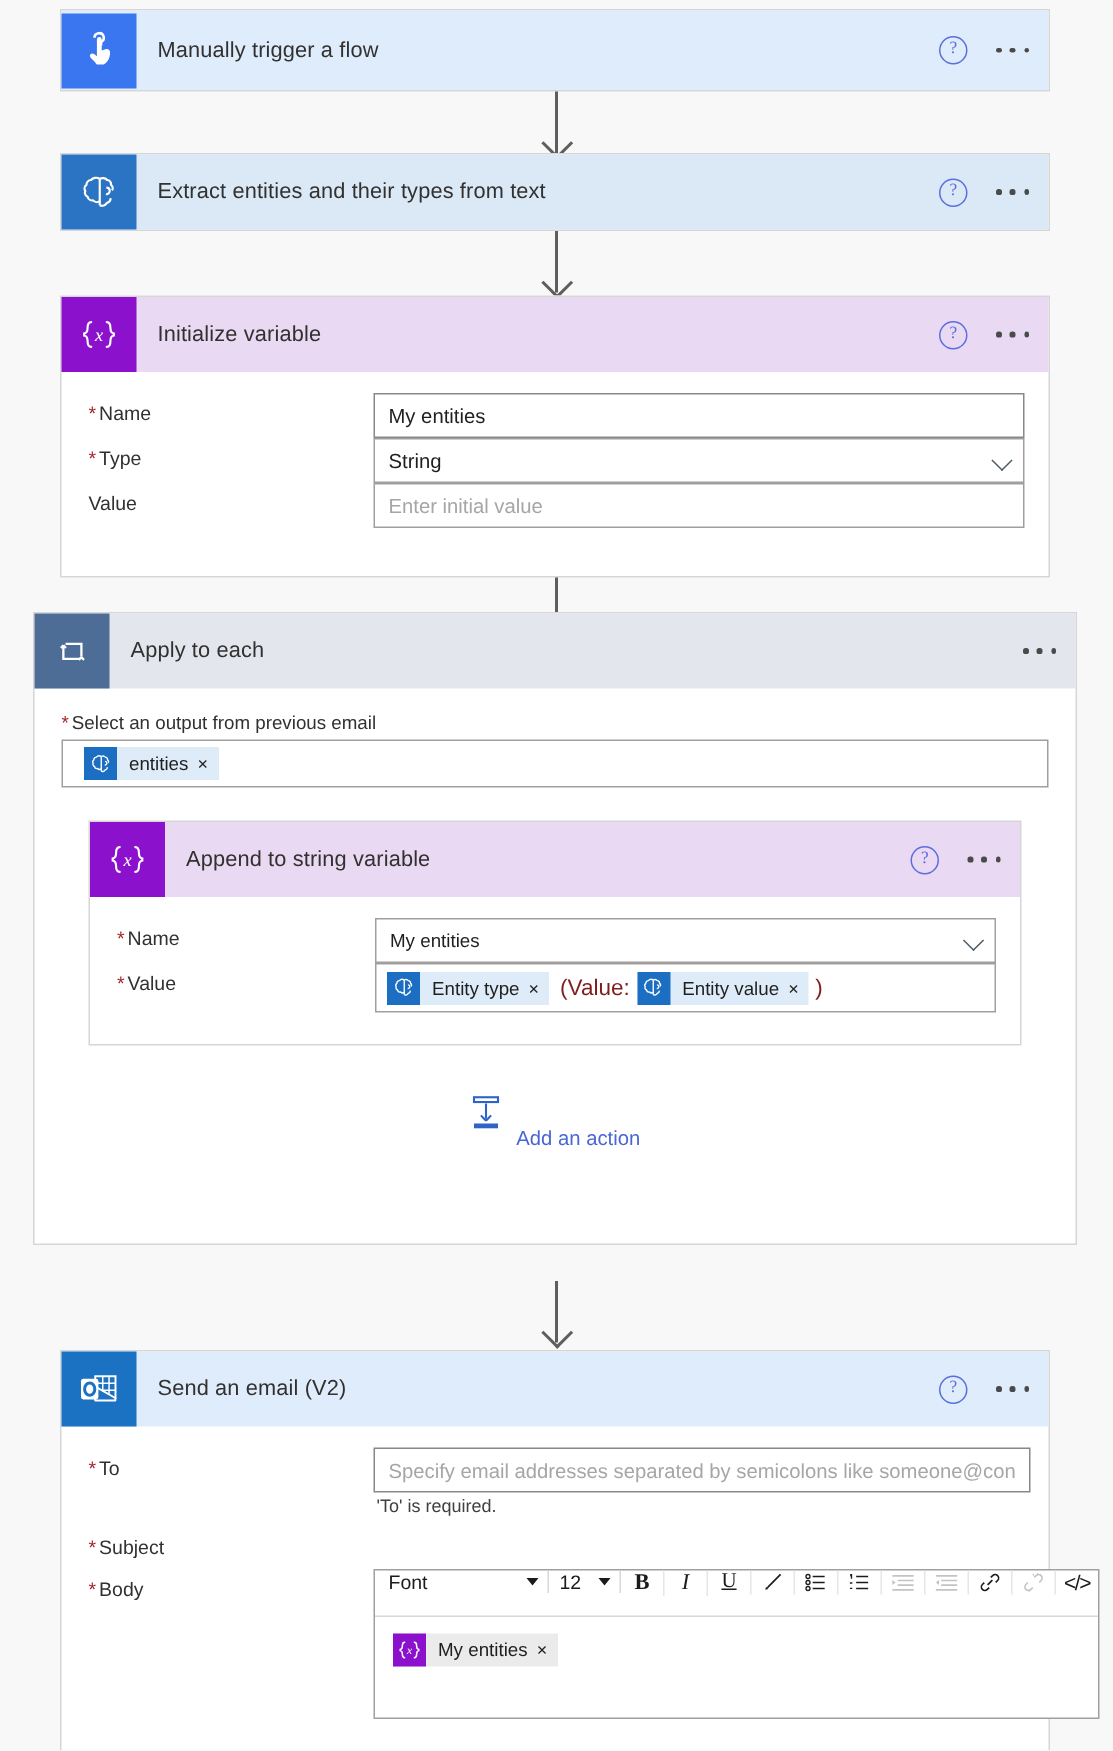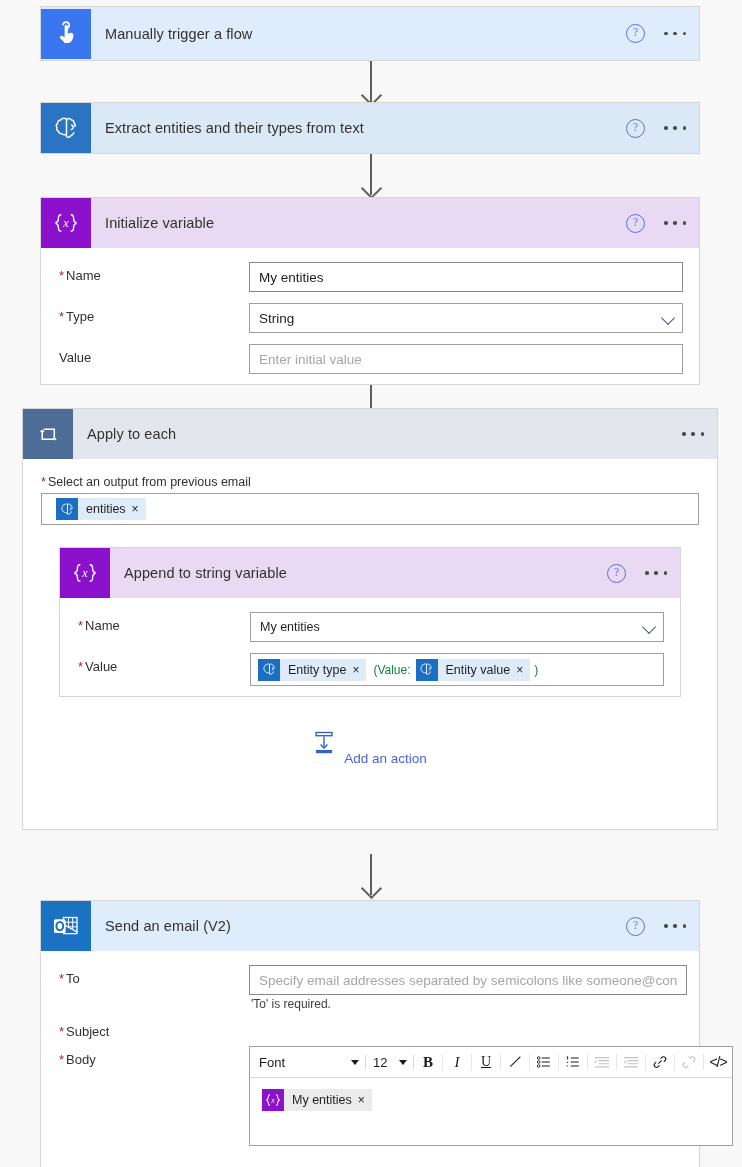--- a/index.html
+++ b/index.html
@@ -76,21 +76,20 @@
   .ic-aibuilder   { background: #2b74c4; }
   .ic-purple      { background: #8c11cd; }
   .ic-loop        { background: #4d6c96; }
   .ic-outlook     { background: #1b72c3; }
 
   
   .card-body { padding: 12px 16px 18px 18px; }
   .row {
     display: flex;
     align-items: flex-start;
-    margin-bottom: 11px;
   }
   .row:last-child { margin-bottom: 0; }
   .lbl {
     width: 155px;
     flex: 0 0 155px;
     font-size: 13px;
     color: #323130;
     padding-top: 6px;
     white-space: nowrap;
   }
@@ -152,22 +151,22 @@
     font-size: 12px;
     color: #201f1e;
     padding-right: 7px;
     cursor: pointer;
     font-family: "Liberation Sans", sans-serif;
   }
   .token.var-token { background: #ebebeb; }
   .token.var-token .tkicon { background: #8c11cd; }
   .tk-blue .tkicon { background: #1b6ec2; }
   .plaintext {
-    font-size: 12px;
-    color: #15803d;
+    font-size: 15px;
+    color: #7f1d1d;
     vertical-align: middle;
   }
 
   
   .arrow {
     position: absolute;
     width: 2px;
     background: #605e5c;
   }
   .arrow::after {
@@ -210,21 +209,21 @@
   .add-action .lnk {
     color: #4a66d6;
     font-size: 13.5px;
     margin-top: 28px;
   }
 
   
   .rte { border: 1px solid #a19f9d; background: #fff; }
   .rte-toolbar {
     display: flex;
-    align-items: center;
+    align-items: flex-start;
     height: 30px;
     border-bottom: 1px solid #d8d8d8;
   }
   .tb-sel {
     display: flex; align-items: center;
     border-right: 1px solid #d8d8d8;
     padding: 0 6px 0 9px;
     font-size: 13px;
     color: #1b1b1b;
     gap: 10px;

